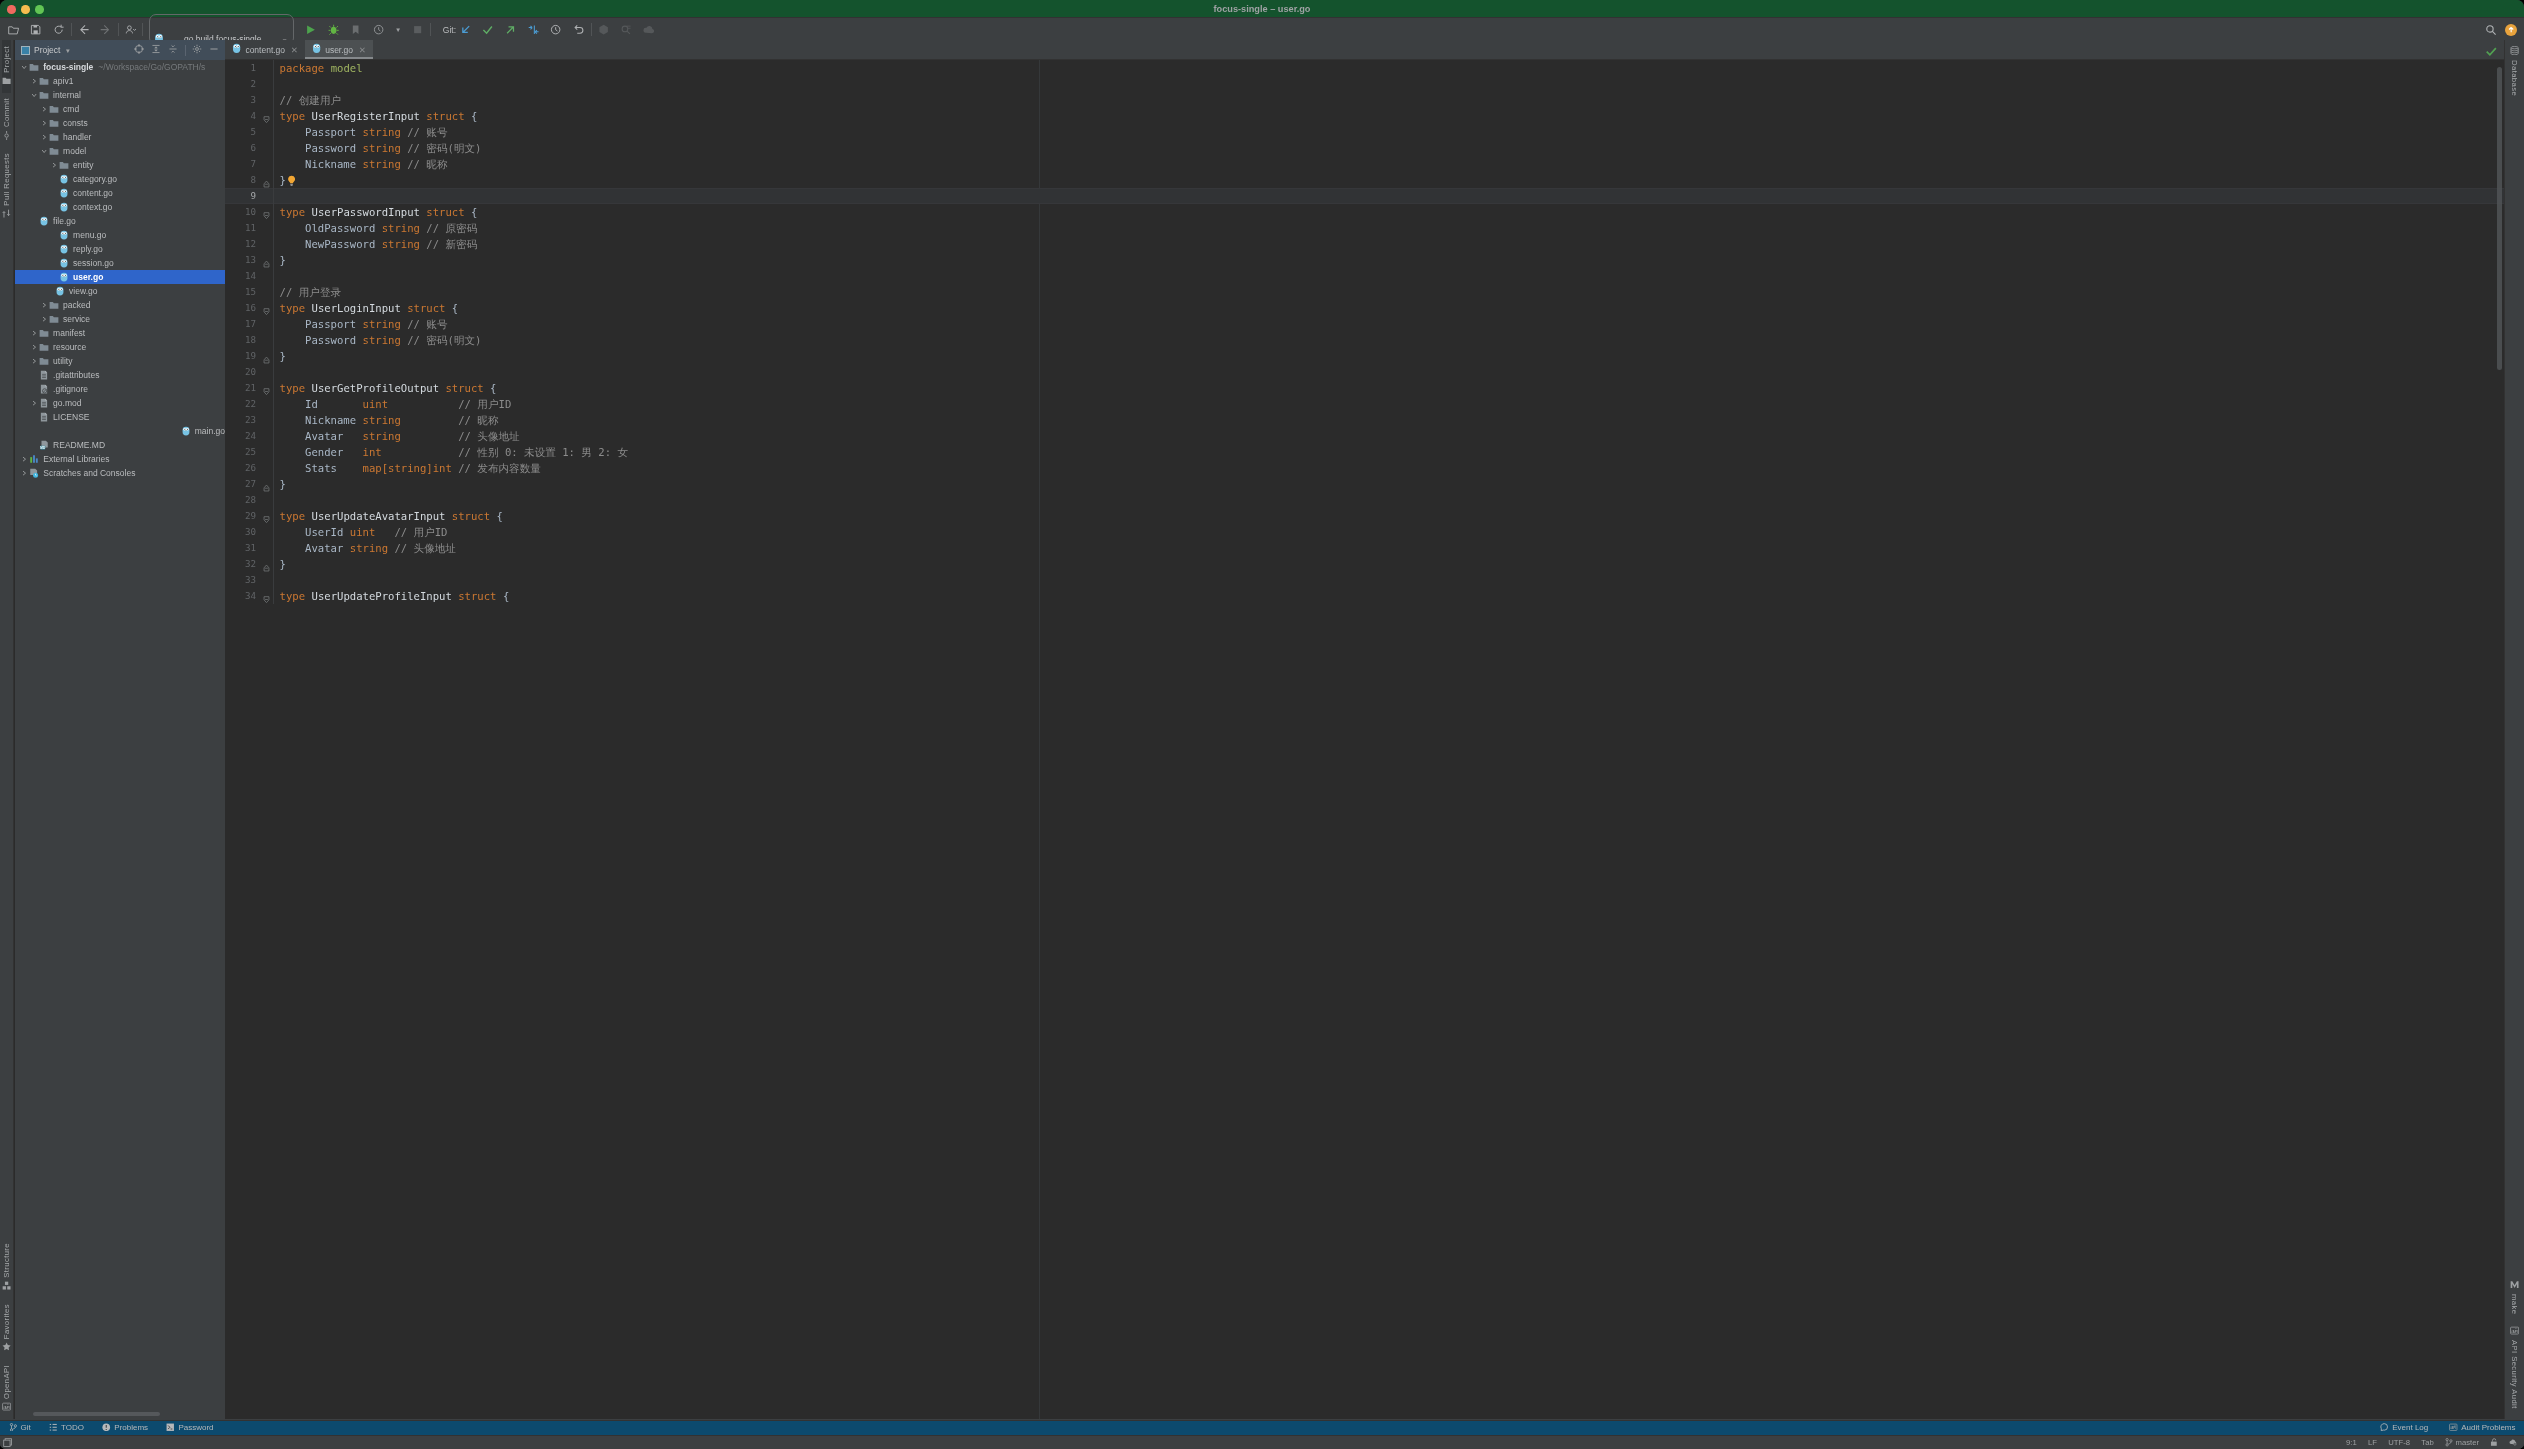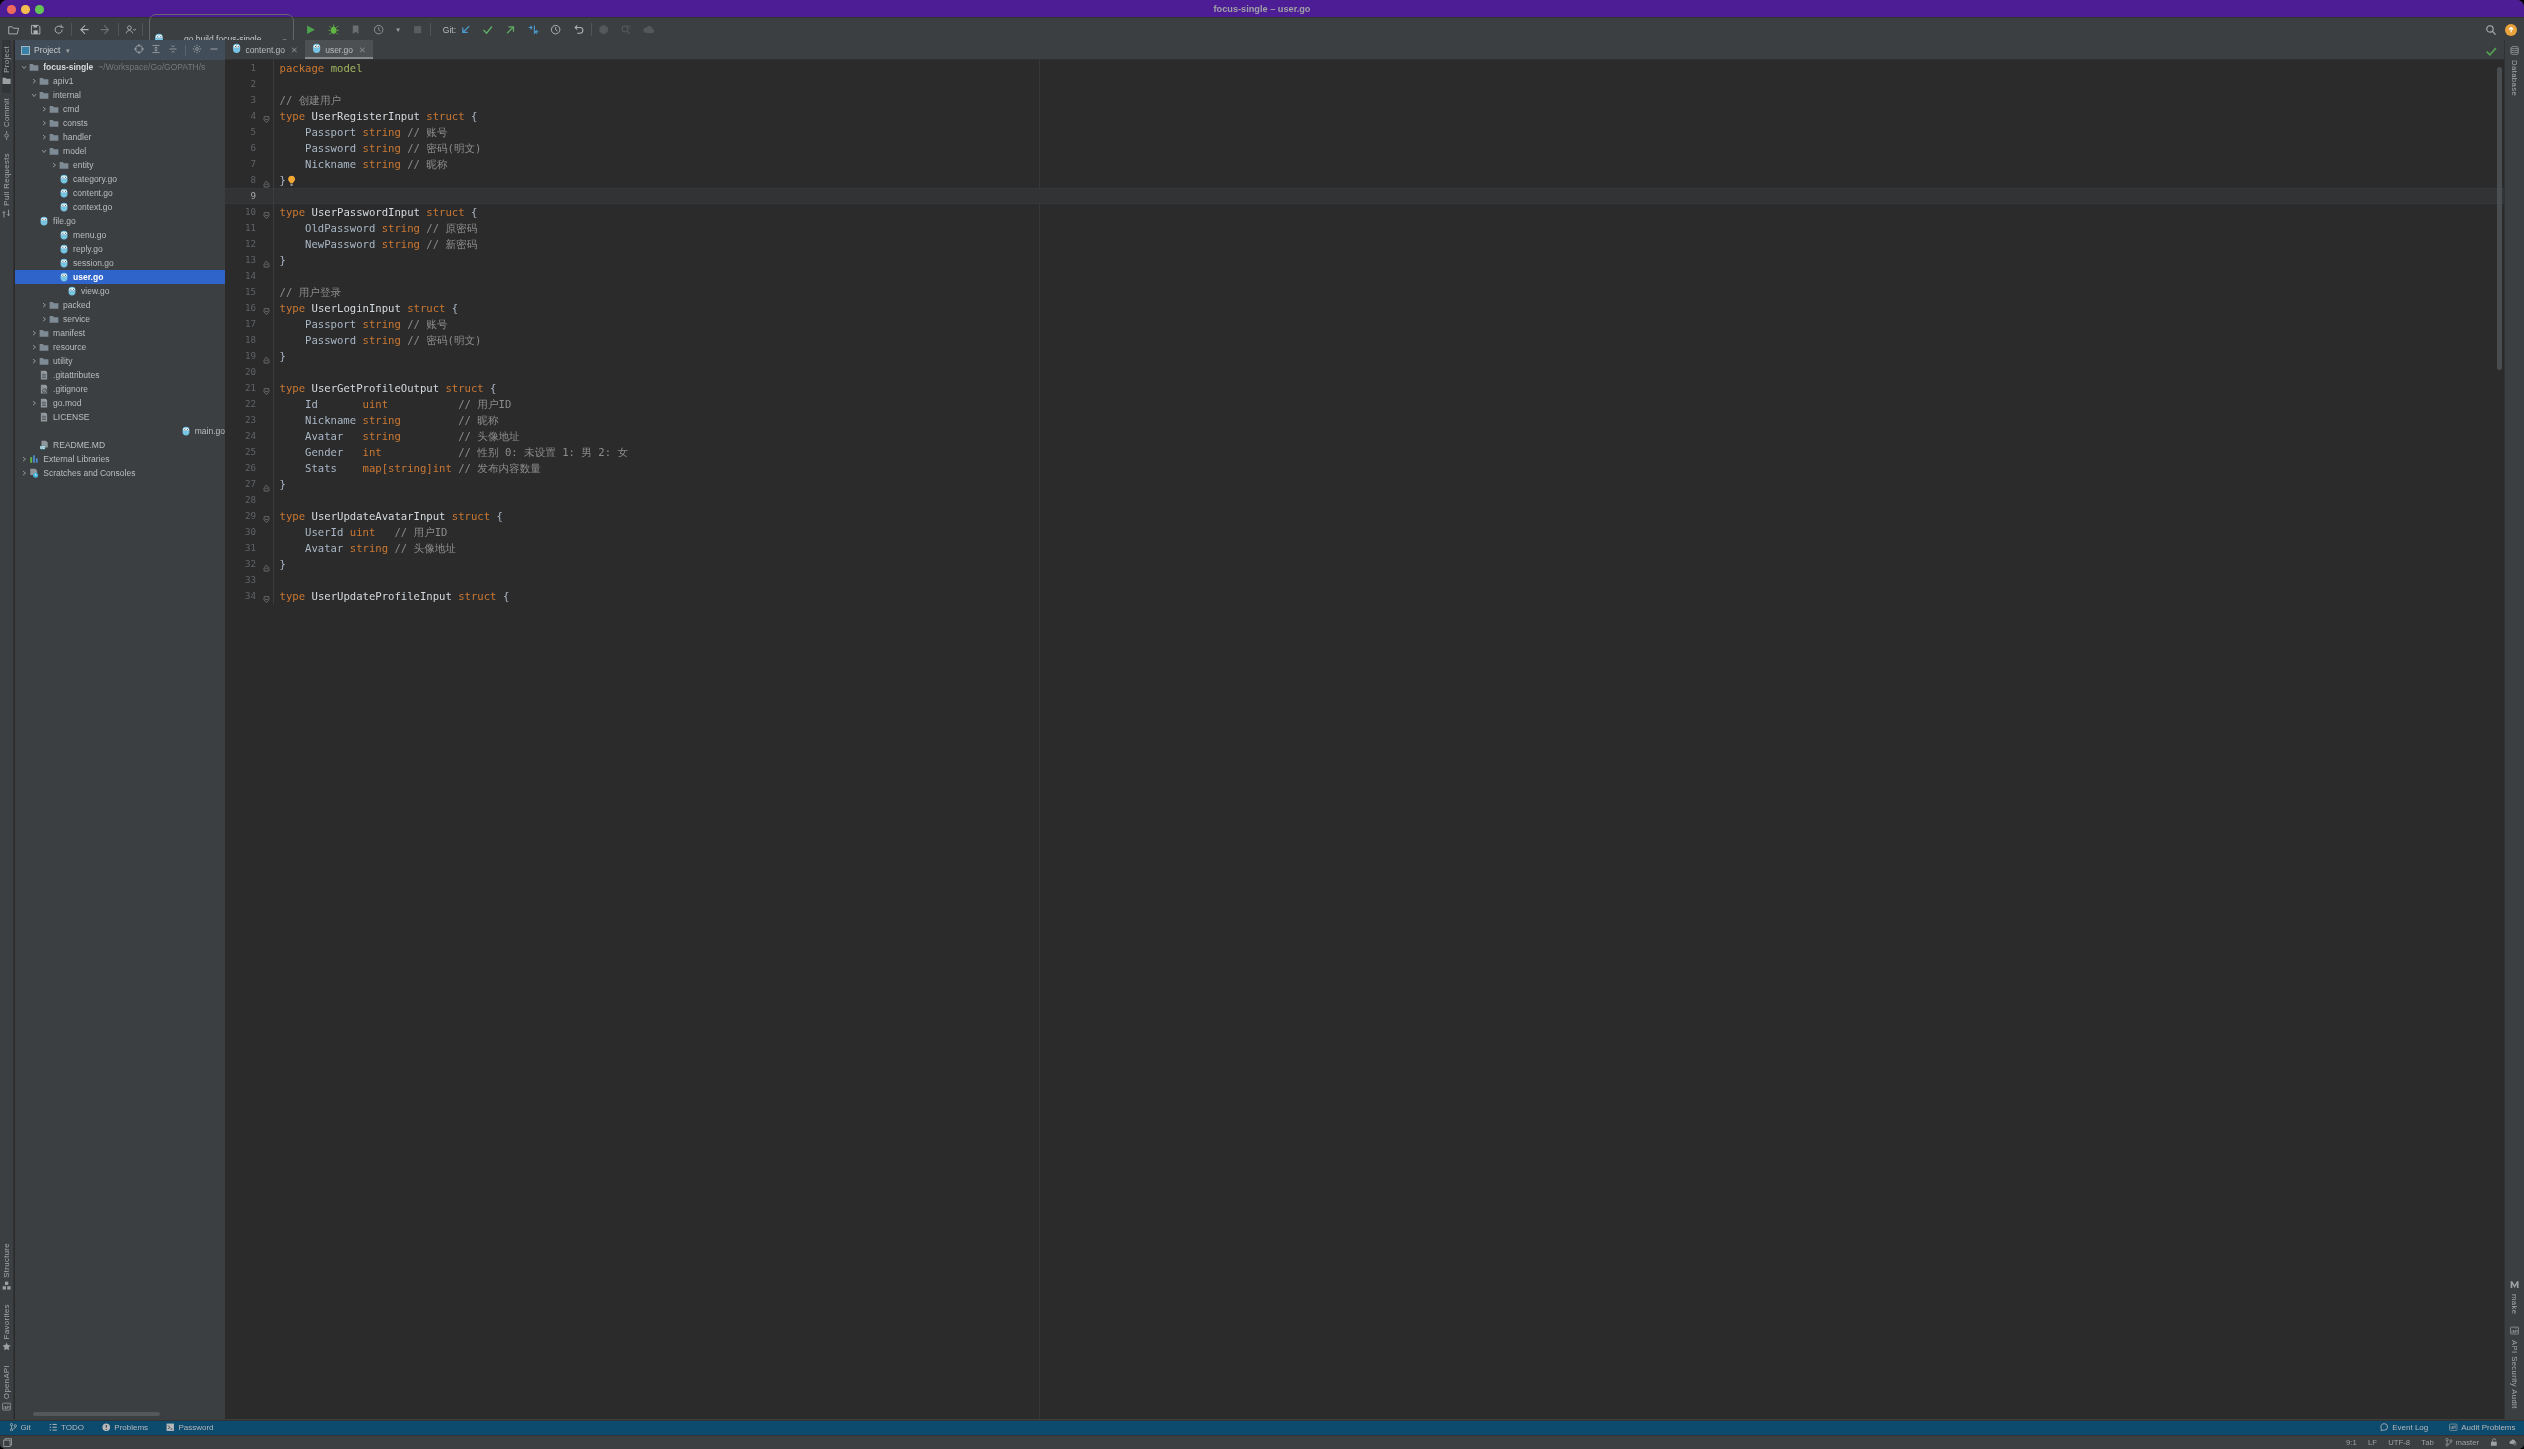--- a/index.html
+++ b/index.html
@@ -1,21 +1,21 @@
 <!DOCTYPE html>
 <html style="font-size:11.3px"><head>
 <meta charset="utf-8">
 <style>
   * { margin:0; padding:0; box-sizing:border-box; }
   html,body { width:1262px; height:725px; background:#000; overflow:hidden;
               font-family:"Liberation Sans", sans-serif; }
   #window { position:absolute; inset:0; background:#3c3f41; border-radius:7px 7px 5.6px 5.6px; overflow:hidden; }
 
   
-  .titlebar { position:absolute; top:0; left:0; right:0; height:18px; background:#4c1d95; border-bottom:0.7px solid #323232; }
+  .titlebar { position:absolute; top:0; left:0; right:0; height:18px; background:#14532d; border-bottom:0.7px solid #323232; }
   .lights { position:absolute; left:7px; top:5px; display:flex; gap:5.6px; }
   .light { width:8.5px; height:8.5px; border-radius:50%; }
   .l-close{ background:#ee6a5f; } .l-min{ background:#f5bd4f; } .l-zoom{ background:#62c554; }
   .title { position:absolute; left:0; right:0; top:0; height:18.3px; line-height:18.3px; text-align:center;
            color:#9fa2a4; font-size:9.2px; font-weight:bold; }
 
   
   .toolbar { position:absolute; top:19px; left:0; right:0; height:21px; background:#3c3f41;
              display:flex; align-items:center; padding:0 7px; }
   .tb-group { display:flex; align-items:center; gap:10px; }
@@ -599,21 +599,21 @@
               <rect x="1.5" y="1" width="11" height="14" rx="5.5" fill="#77c3e4"></rect>
               <circle cx="4.8" cy="5" r="2" fill="#fff"></circle>
               <circle cx="9.2" cy="5" r="2" fill="#fff"></circle>
               <circle cx="5.1" cy="5.3" r=".8" fill="#222"></circle>
               <circle cx="9.5" cy="5.3" r=".8" fill="#222"></circle>
               <ellipse cx="7" cy="7.3" rx="1.1" ry=".7" fill="#c9a57d"></ellipse>
             </svg>
           </span>
           <span class="t-name">user.go</span>
         </div>
-        <div class="trow" style="padding-left: 42px;">
+        <div class="trow" style="padding-left: 30px;">
           <span class="t-chev"></span>
           <span class="t-icon">
             <svg viewBox="0 0 14 16">
               <rect x="1.5" y="1" width="11" height="14" rx="5.5" fill="#77c3e4"></rect>
               <circle cx="4.8" cy="5" r="2" fill="#fff"></circle>
               <circle cx="9.2" cy="5" r="2" fill="#fff"></circle>
               <circle cx="5.1" cy="5.3" r=".8" fill="#222"></circle>
               <circle cx="9.5" cy="5.3" r=".8" fill="#222"></circle>
               <ellipse cx="7" cy="7.3" rx="1.1" ry=".7" fill="#c9a57d"></ellipse>
             </svg>

